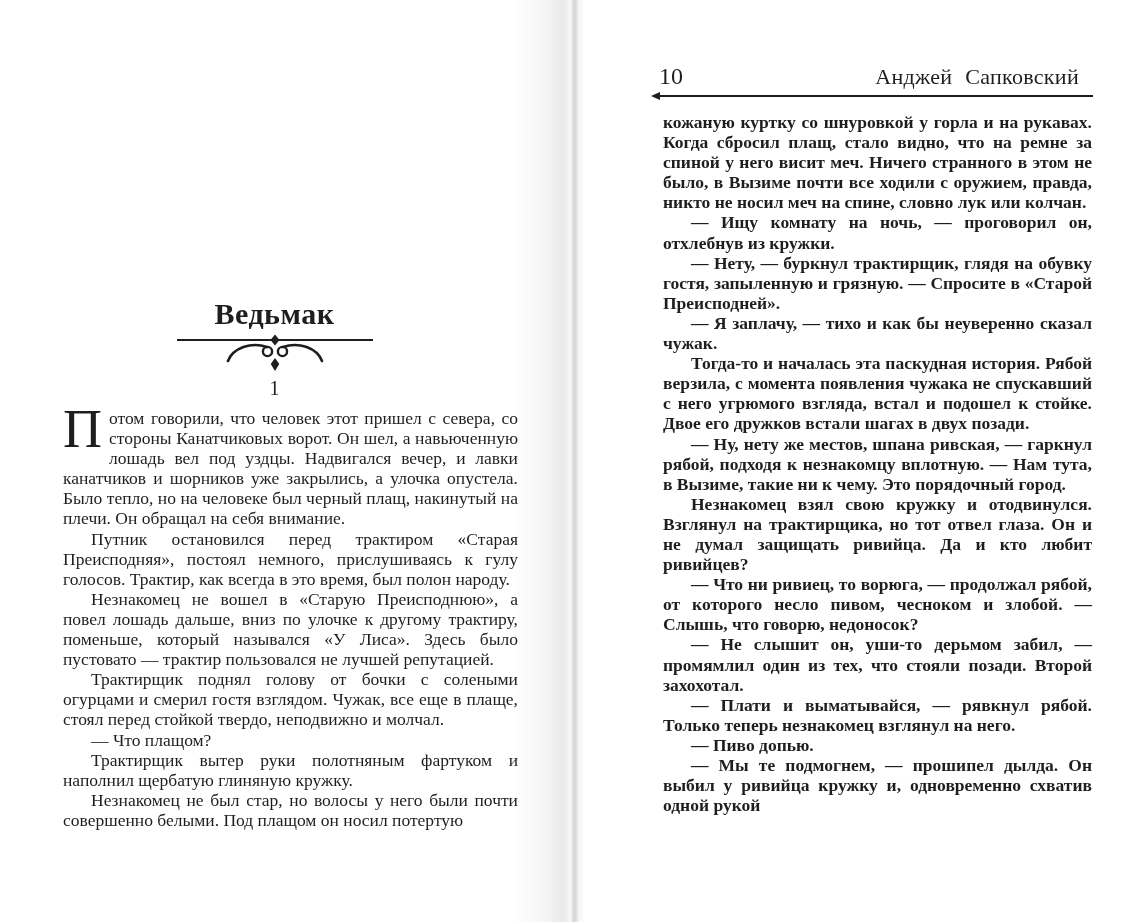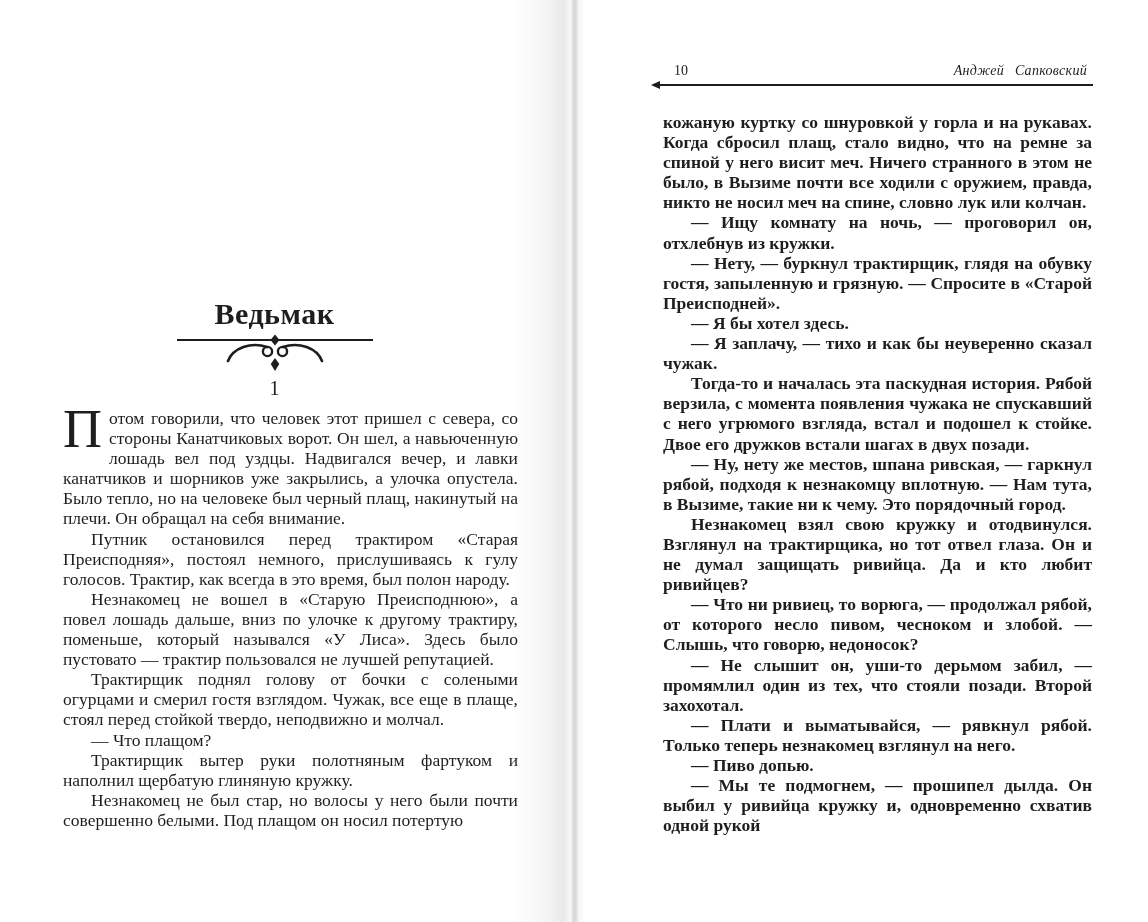--- a/index.html
+++ b/index.html
@@ -41,22 +41,22 @@
   .para.noindent,.para.dropcap{text-indent:0;}
   .dropcap-letter{
     float:left;font-size:54px;line-height:41px;
     margin:1px 7px 0 0;
   }
   
   .running-header{
     position:absolute;left:653px;top:63px;width:440px;
   }
   .rh-row{display:flex;justify-content:space-between;align-items:baseline;}
-  .rh-num{font-size:14px;margin-left:21px;}
-  .rh-title{font-size:14px;font-style:italic;word-spacing:7px;letter-spacing:0.3px;margin-right:6px;}
+  .rh-num{font-size:24px;margin-left:6px;}
+  .rh-title{font-size:22px;word-spacing:7px;letter-spacing:0.3px;margin-right:14px;}
   .rh-rule{position:relative;height:1.6px;background:#1e1e1e;margin-top:5px;}
   .rh-rule .arrow{
     position:absolute;left:-2px;top:-3.2px;width:0;height:0;
     border-right:9px solid #1e1e1e;
     border-top:4px solid transparent;
     border-bottom:4px solid transparent;
   }
 </style>
 </head>
 <body>
@@ -96,21 +96,20 @@
   </div>
   <div class="rh-rule">
     <span class="arrow"></span>
   </div>
 </div>
 
 <div class="page-body right-body">
     <p class="para noindent">кожаную куртку со шнуровкой у горла и на рукавах. Когда сбросил плащ, стало видно, что на ремне за спиной у него висит меч. Ничего странного в этом не было, в Вызиме почти все ходили с оружием, правда, никто не носил меч на спине, словно лук или колчан.</p>
     <p class="para indent">— Ищу комнату на ночь, — проговорил он, отхлебнув из кружки.</p>
     <p class="para indent">— Нету, — буркнул трактирщик, глядя на обувку гостя, запыленную и грязную. — Спросите в «Старой Преисподней».</p>
-    <p class="para indent">— Я бы хотел здесь.</p>
     <p class="para indent">— Я заплачу, — тихо и как бы неуверенно сказал чужак.</p>
     <p class="para indent">Тогда-то и началась эта паскудная история. Рябой верзила, с момента появления чужака не спускавший с него угрюмого взгляда, встал и подошел к стойке. Двое его дружков встали шагах в двух позади.</p>
     <p class="para indent">— Ну, нету же местов, шпана ривская, — гаркнул рябой, подходя к незнакомцу вплотную. — Нам тута, в Вызиме, такие ни к чему. Это порядочный город.</p>
     <p class="para indent">Незнакомец взял свою кружку и отодвинулся. Взглянул на трактирщика, но тот отвел глаза. Он и не думал защищать ривийца. Да и кто любит ривийцев?</p>
     <p class="para indent">— Что ни ривиец, то ворюга, — продолжал рябой, от которого несло пивом, чесноком и злобой. — Слышь, что говорю, недоносок?</p>
     <p class="para indent">— Не слышит он, уши-то дерьмом забил, — промямлил один из тех, что стояли позади. Второй захохотал.</p>
     <p class="para indent">— Плати и выматывайся, — рявкнул рябой. Только теперь незнакомец взглянул на него.</p>
     <p class="para indent">— Пиво допью.</p>
     <p class="para indent">— Мы те подмогнем, — прошипел дылда. Он выбил у ривийца кружку и, одновременно схватив одной рукой</p>
   </div>

